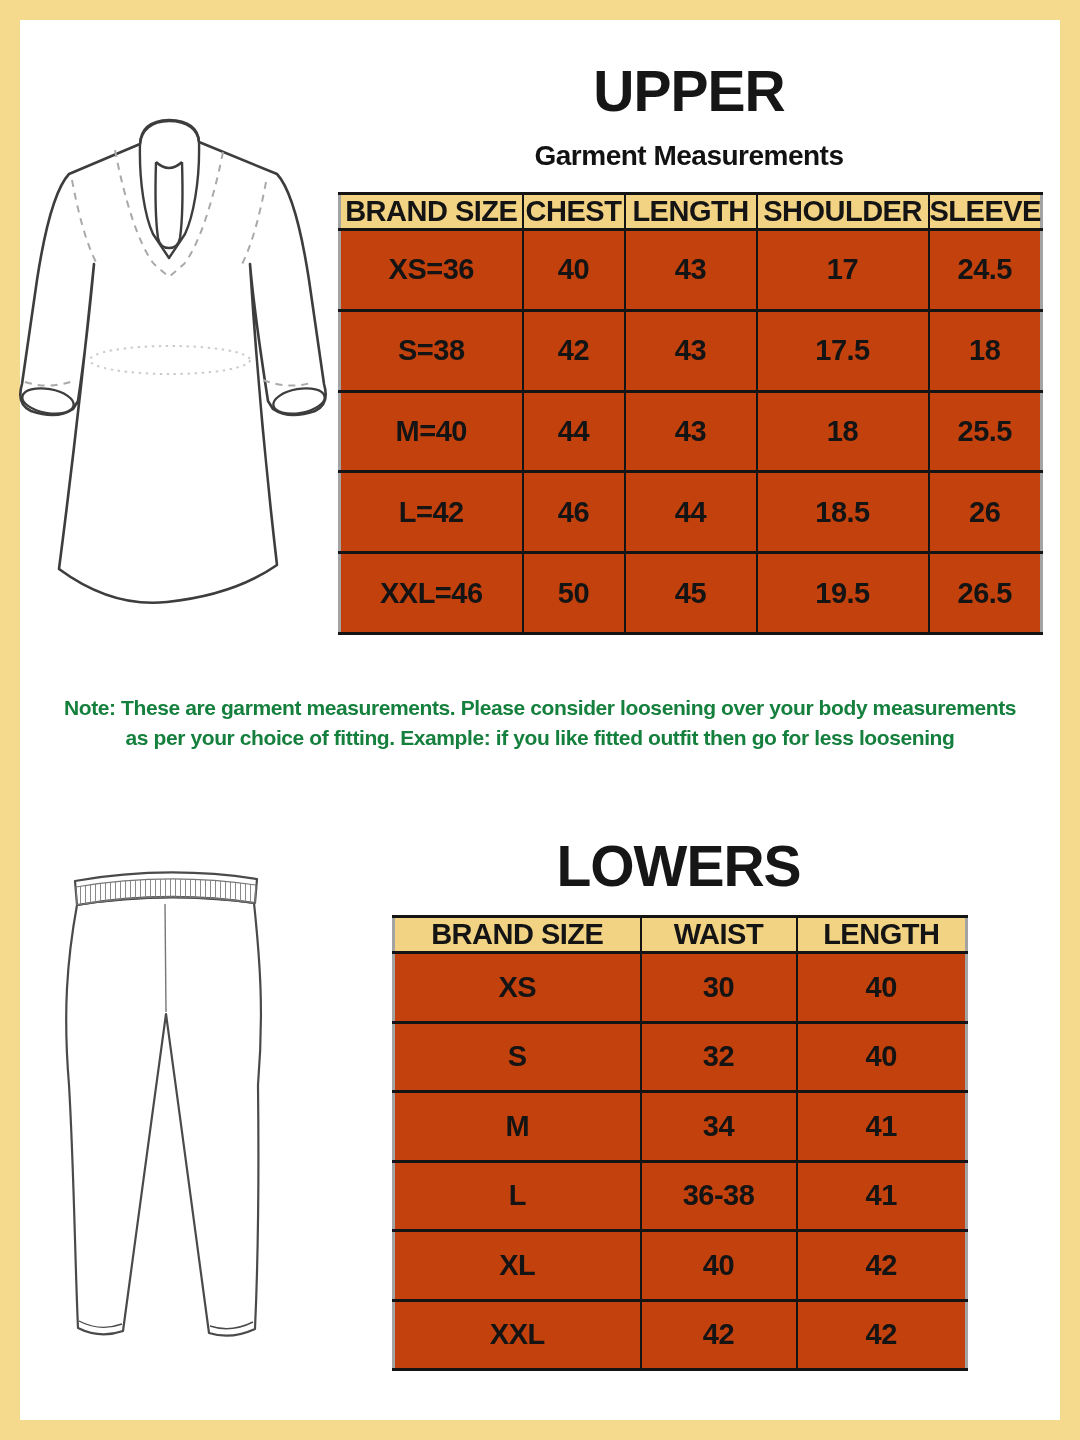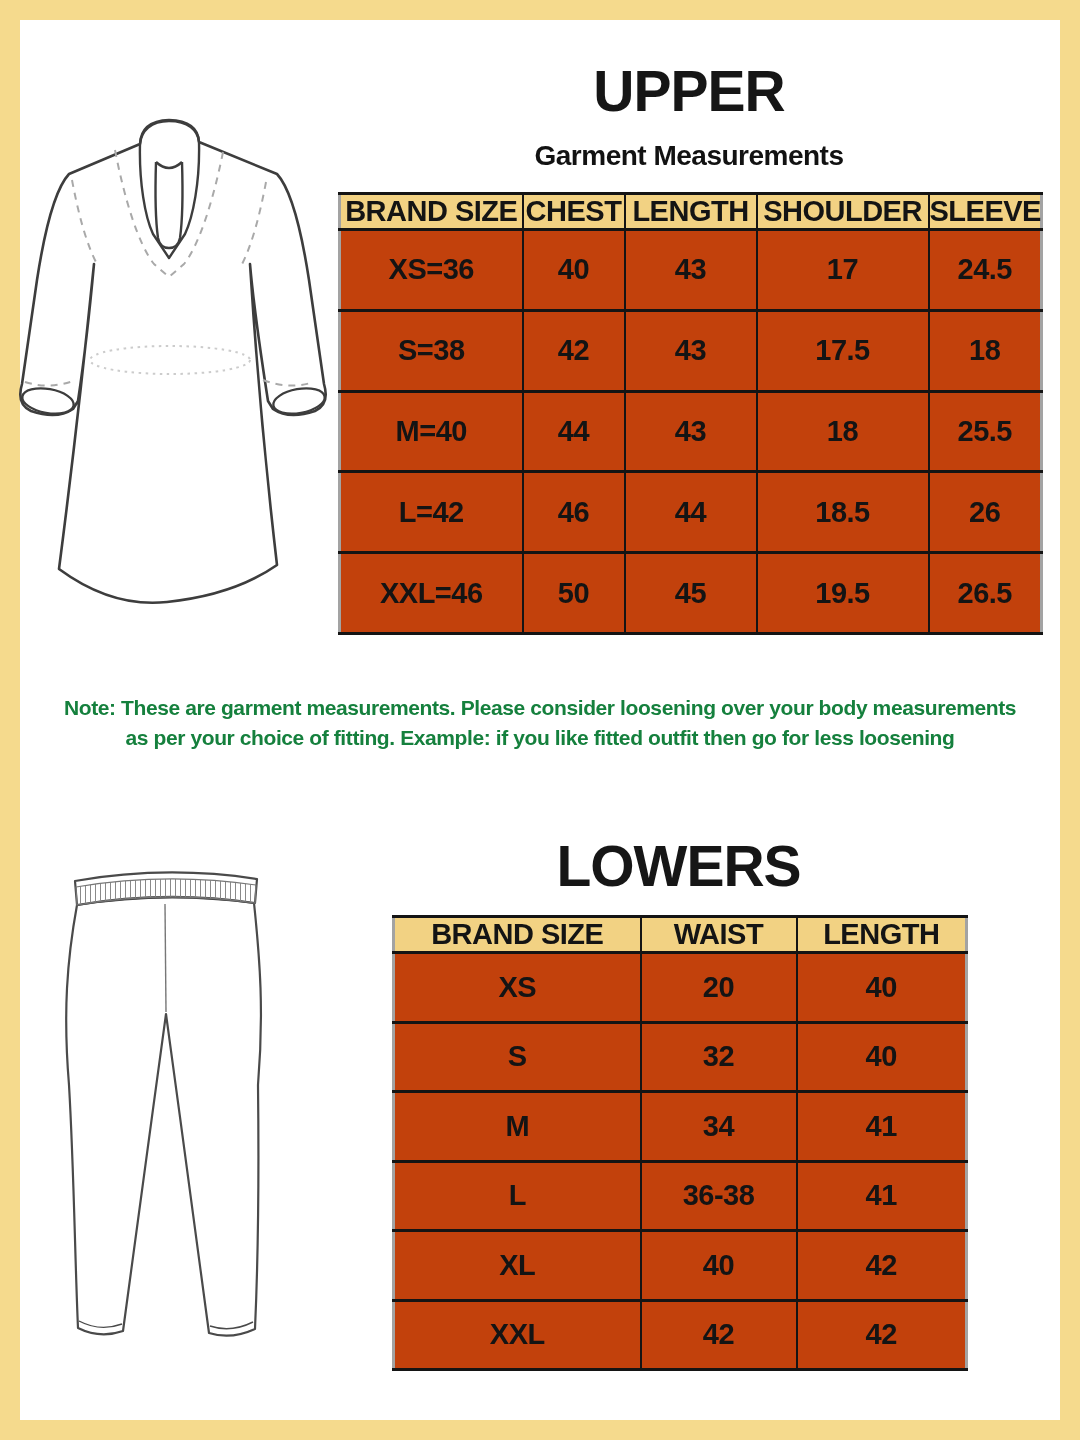--- a/index.html
+++ b/index.html
@@ -197,21 +197,21 @@
     <thead>
       <tr>
         <th>BRAND SIZE</th>
         <th>WAIST</th>
         <th>LENGTH</th>
       </tr>
     </thead>
     <tbody>
       <tr>
         <td>XS</td>
-        <td>20</td>
+        <td>30</td>
         <td>40</td>
       </tr>
       <tr>
         <td>S</td>
         <td>32</td>
         <td>40</td>
       </tr>
       <tr>
         <td>M</td>
         <td>34</td>

